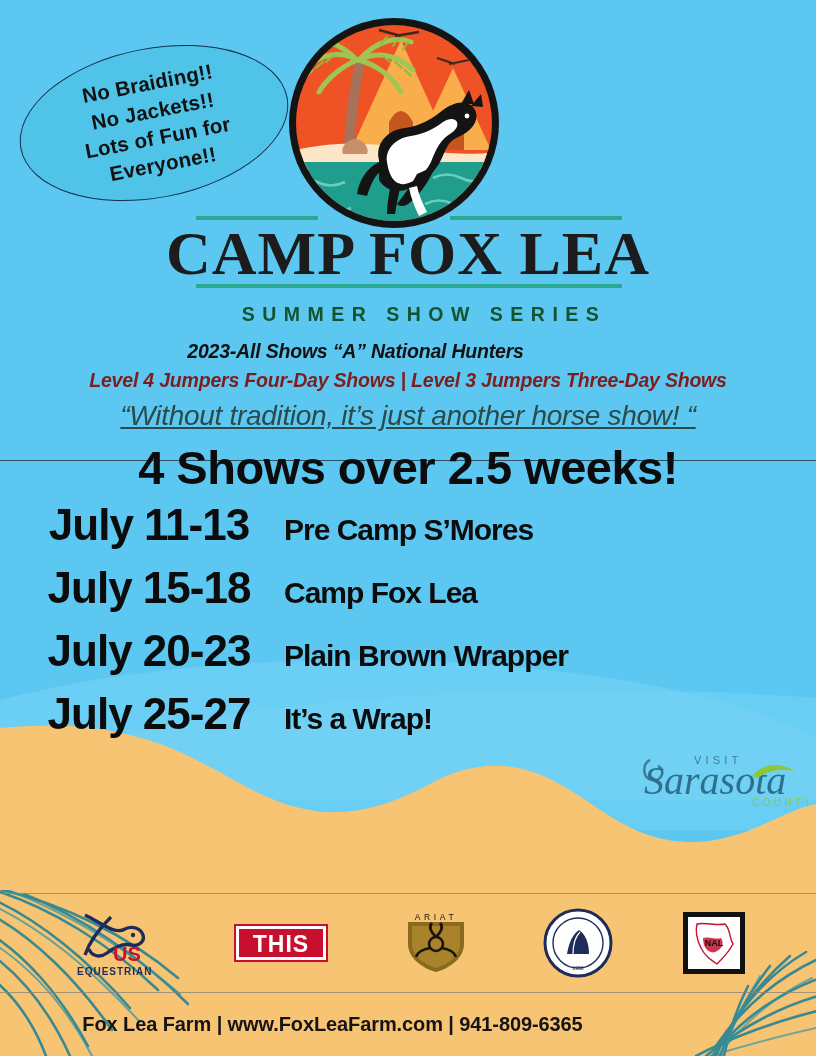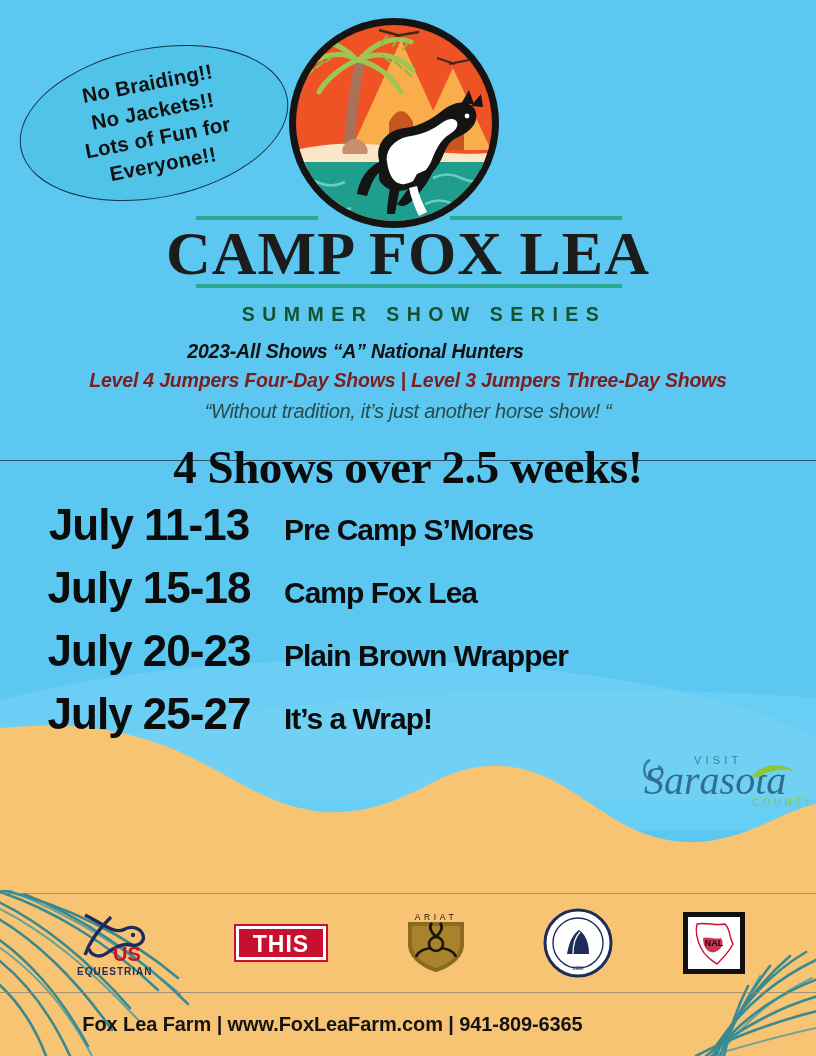--- a/index.html
+++ b/index.html
@@ -59,28 +59,28 @@
   .line-a{
     position:absolute;left:0;top:340px;width:711px;text-align:center;
     font-size:19.5px;font-weight:700;font-style:italic;color:#111;letter-spacing:-.2px;
   }
   .line-b{
     position:absolute;left:0;top:369px;width:816px;text-align:center;
     font-size:19.5px;font-weight:700;font-style:italic;color:#7f1d1d;letter-spacing:-.2px;
   }
   .quote{
     position:absolute;left:0;top:400px;width:816px;text-align:center;
-    font-size:20px;font-style:italic;color:#2c4a4a;letter-spacing:-.3px;
+    font-size:28px;font-style:italic;color:#2c4a4a;letter-spacing:-.3px;text-decoration:underline;
   }
 
   
   .hl-rule{position:absolute;left:0;top:460px;width:816px;height:1px;background:#2f4f63;}
   .headline{
     position:absolute;left:0;top:440px;width:816px;text-align:center;
-    font-family:Liberation Serif, serif;font-weight:700;font-size:47px;color:#0c0c0c;
+    font-family:Liberation Sans, sans-serif;font-weight:700;font-size:47px;color:#0c0c0c;
     letter-spacing:-.5px;
   }
   .rows{position:absolute;left:14px;top:500px;width:790px;}
   .row{display:flex;align-items:baseline;height:63px;}
   .row .date{width:270px;font-size:44px;font-weight:700;color:#0c0c0c;letter-spacing:-1px;text-align:center;}
   .row .name{font-size:30px;font-weight:700;color:#0c0c0c;letter-spacing:-1px;}
 
   
   .sarasota{position:absolute;left:640px;top:748px;width:168px;height:62px;}
 

